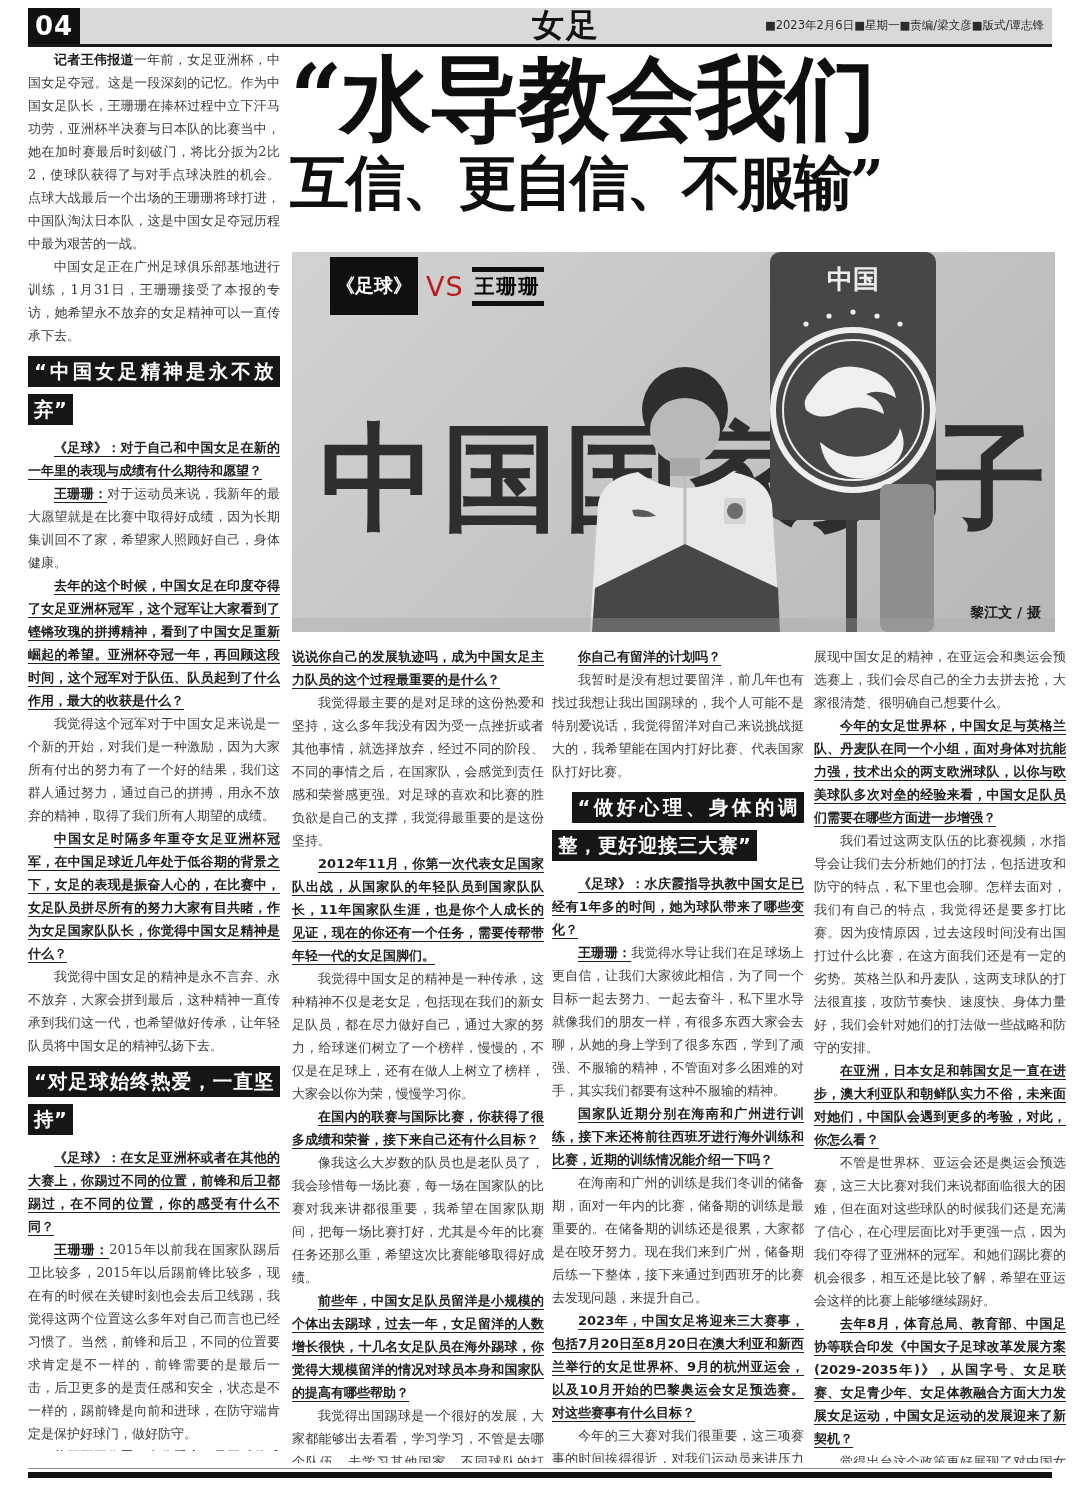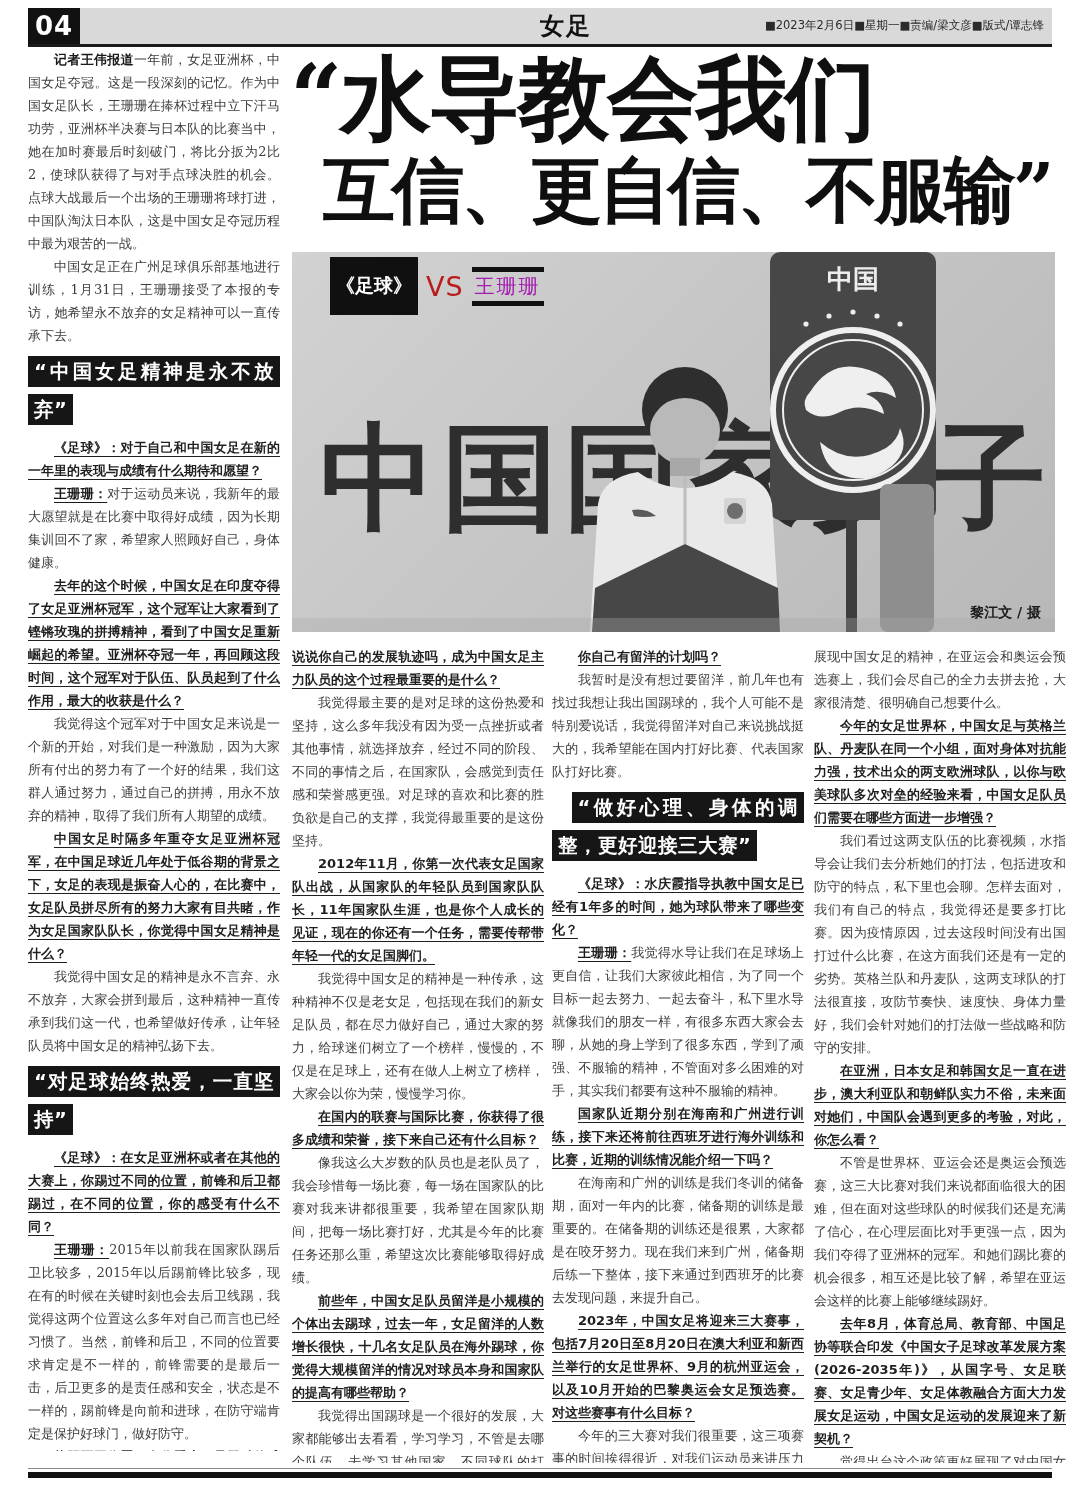--- a/index.html
+++ b/index.html
@@ -15,45 +15,45 @@
     position:absolute; left:0; top:0; width:52px; height:36px; background:#111;
     color:#fff; font-family:"DejaVu Sans",sans-serif; font-weight:bold; font-size:26px;
     display:flex; align-items:center; justify-content:center; letter-spacing:1px;
   }
   .section-bar {
     position:absolute; left:52px; top:0; width:972px; height:36px; background:#d9d9d9;
     display:flex; align-items:center;
   }
   .section-title {
     position:absolute; left:0; right:0; text-align:center;
-    font-family:"DejaVu Sans",sans-serif; font-weight:bold; font-size:24px; color:#111;
+    font-family:"DejaVu Sans",sans-serif; font-weight:bold; font-size:32px; color:#111;
     letter-spacing:2px;
   }
   .dateline {
     position:absolute; right:8px; top:10px; font-family:"DejaVu Sans",sans-serif;
     font-size:11.5px; color:#2b2b2b; white-space:nowrap;
   }
   .masthead-rule { position:absolute; left:28px; top:44px; width:1024px; height:3px; background:#1a1a1a; }
 
   
   .headline {
     position:absolute; left:290px; top:52px; width:782px;
     font-family:"DejaVu Serif",serif; font-weight:900; color:#0f0f0f; line-height:1.02;
     white-space:nowrap;
   }
   .headline .l1 { font-size:91px; letter-spacing:-2px; }
-  .headline .l2 { font-size:72px; letter-spacing:-3px; margin-top:8px;margin-left:33px; }
+  .headline .l2 { font-size:59px; letter-spacing:-3px; margin-top:8px; }
 
   
   .kicker { position:absolute; left:330px; top:257px; display:flex; align-items:center; z-index:5;
             font-family:"DejaVu Sans",sans-serif; }
   .kicker .mag { background:#101010; color:#fff; font-weight:bold; font-size:19px; padding:16px 6px; }
   .kicker .vs  { color:#b91c1c; font-size:27px; font-weight:400; margin:0 8px; letter-spacing:1px; }
   .kicker .guest { border-top:5px solid #101010; border-bottom:5px solid #101010;
-                   font-weight:400; font-size:20px; color:#a21caf; padding:1px 3px; letter-spacing:2px; }
+                   font-weight:700; font-size:20px; color:#000000; padding:1px 3px; letter-spacing:2px; }
 
   
   .photo {
     position:absolute; left:292px; top:252px; width:763px; height:380px;
     background:linear-gradient(135deg,#d2d2d2 0%,#c6c6c6 45%,#b8b8b8 100%); overflow:hidden;
   }
   .backdrop-text {
     position:absolute; left:28px; top:168px; width:720px;
     font-family:"DejaVu Sans",sans-serif; font-weight:900; font-size:116px; line-height:1;
     color:#2e2e2e; letter-spacing:6px; white-space:nowrap;
@@ -195,19 +195,19 @@
     <p class="q">2023年，中国女足将迎来三大赛事，包括7月20日至8月20日在澳大利亚和新西兰举行的女足世界杯、9月的杭州亚运会，以及10月开始的巴黎奥运会女足预选赛。对这些赛事有什么目标？</p>
     <p class="a">今年的三大赛对我们很重要，这三项赛事的时间挨得很近，对我们运动员来讲压力还是很大的，而且还面临着一些困难，我们在心理上和身体上的调整是很重要的。世界杯的比赛，希望在世界舞台上</p>
   </div>
 
   <div class="col c4">
     <p class="a cont">展现中国女足的精神，在亚运会和奥运会预选赛上，我们会尽自己的全力去拼去抢，大家很清楚、很明确自己想要什么。</p>
     <p class="q">今年的女足世界杯，中国女足与英格兰队、丹麦队在同一个小组，面对身体对抗能力强，技术出众的两支欧洲球队，以你与欧美球队多次对垒的经验来看，中国女足队员们需要在哪些方面进一步增强？</p>
     <p class="a">我们看过这两支队伍的比赛视频，水指导会让我们去分析她们的打法，包括进攻和防守的特点，私下里也会聊。怎样去面对，我们有自己的特点，我觉得还是要多打比赛。因为疫情原因，过去这段时间没有出国打过什么比赛，在这方面我们还是有一定的劣势。英格兰队和丹麦队，这两支球队的打法很直接，攻防节奏快、速度快、身体力量好，我们会针对她们的打法做一些战略和防守的安排。</p>
     <p class="q">在亚洲，日本女足和韩国女足一直在进步，澳大利亚队和朝鲜队实力不俗，未来面对她们，中国队会遇到更多的考验，对此，你怎么看？</p>
     <p class="a">不管是世界杯、亚运会还是奥运会预选赛，这三大比赛对我们来说都面临很大的困难，但在面对这些球队的时候我们还是充满了信心，在心理层面比对手更强一点，因为我们夺得了亚洲杯的冠军。和她们踢比赛的机会很多，相互还是比较了解，希望在亚运会这样的比赛上能够继续踢好。</p>
-    <p class="q">去年8月，体育总局、教育部、中国足协等联合印发《中国女子足球改革发展方案(2026-2035年)》，从国字号、女足联赛、女足青少年、女足体教融合方面大力发展女足运动，中国女足运动的发展迎来了新契机？</p>
+    <p class="q">去年8月，体育总局、教育部、中国足协等联合印发《中国女子足球改革发展方案(2029-2035年)》，从国字号、女足联赛、女足青少年、女足体教融合方面大力发展女足运动，中国女足运动的发展迎来了新契机？</p>
     <p class="a">觉得出台这个政策更好展现了对中国女足的关注，希望有更多好的政策推动女足发展，希望能让外界看到联赛、地方队和青少年的比赛，吸引更多的孩子来踢球。</p>
   </div>
 
   <div class="foot-thin"></div>
   <div class="foot-thick"></div>
 </div>
 
 </body></html>

